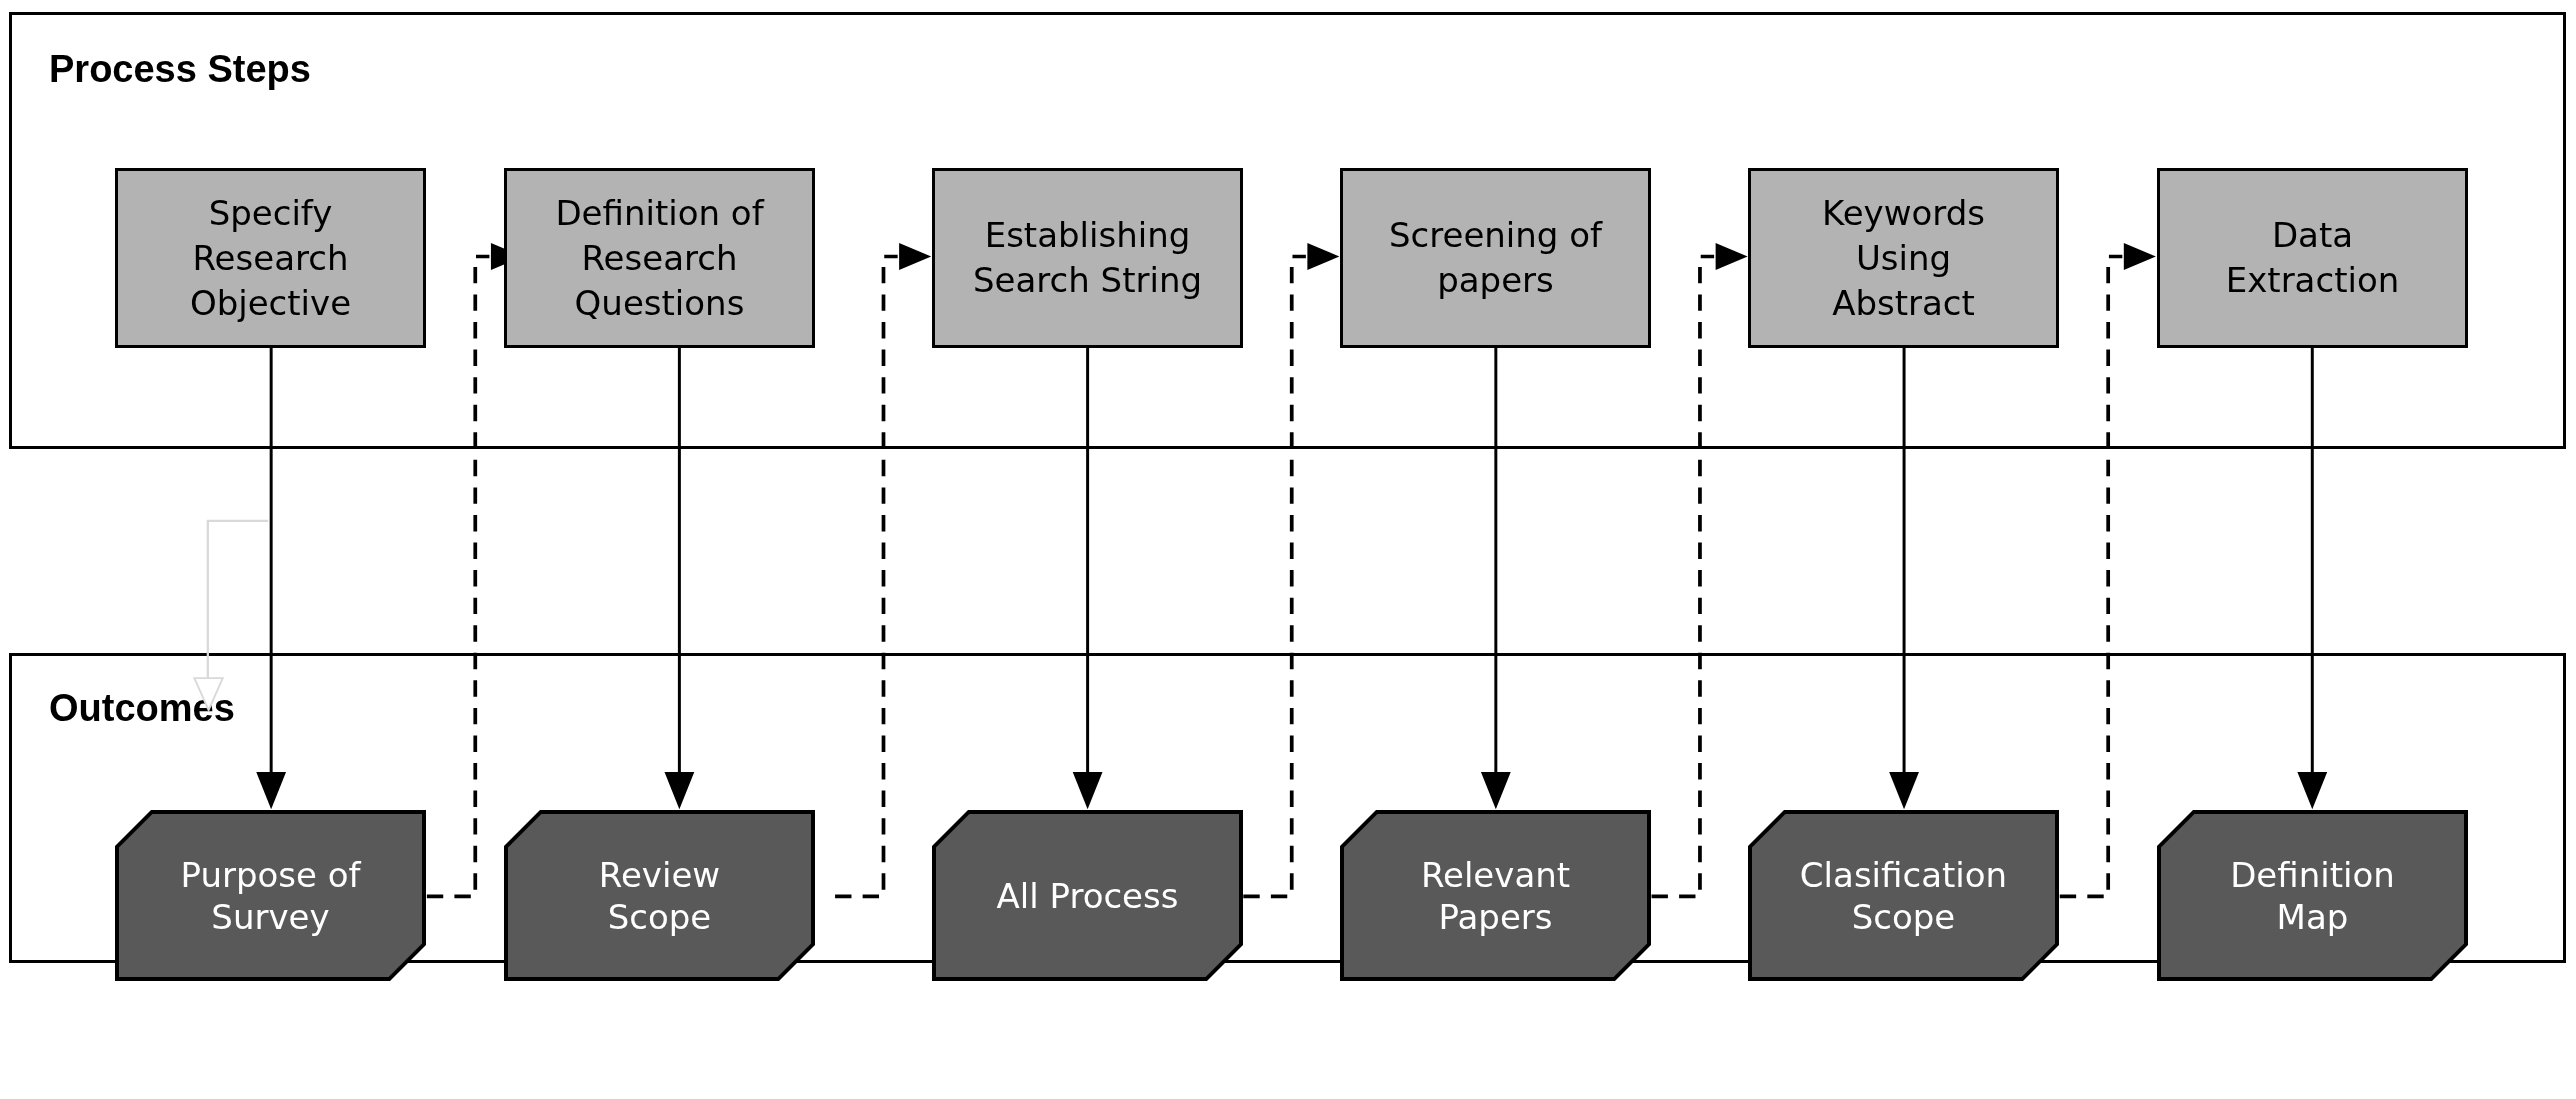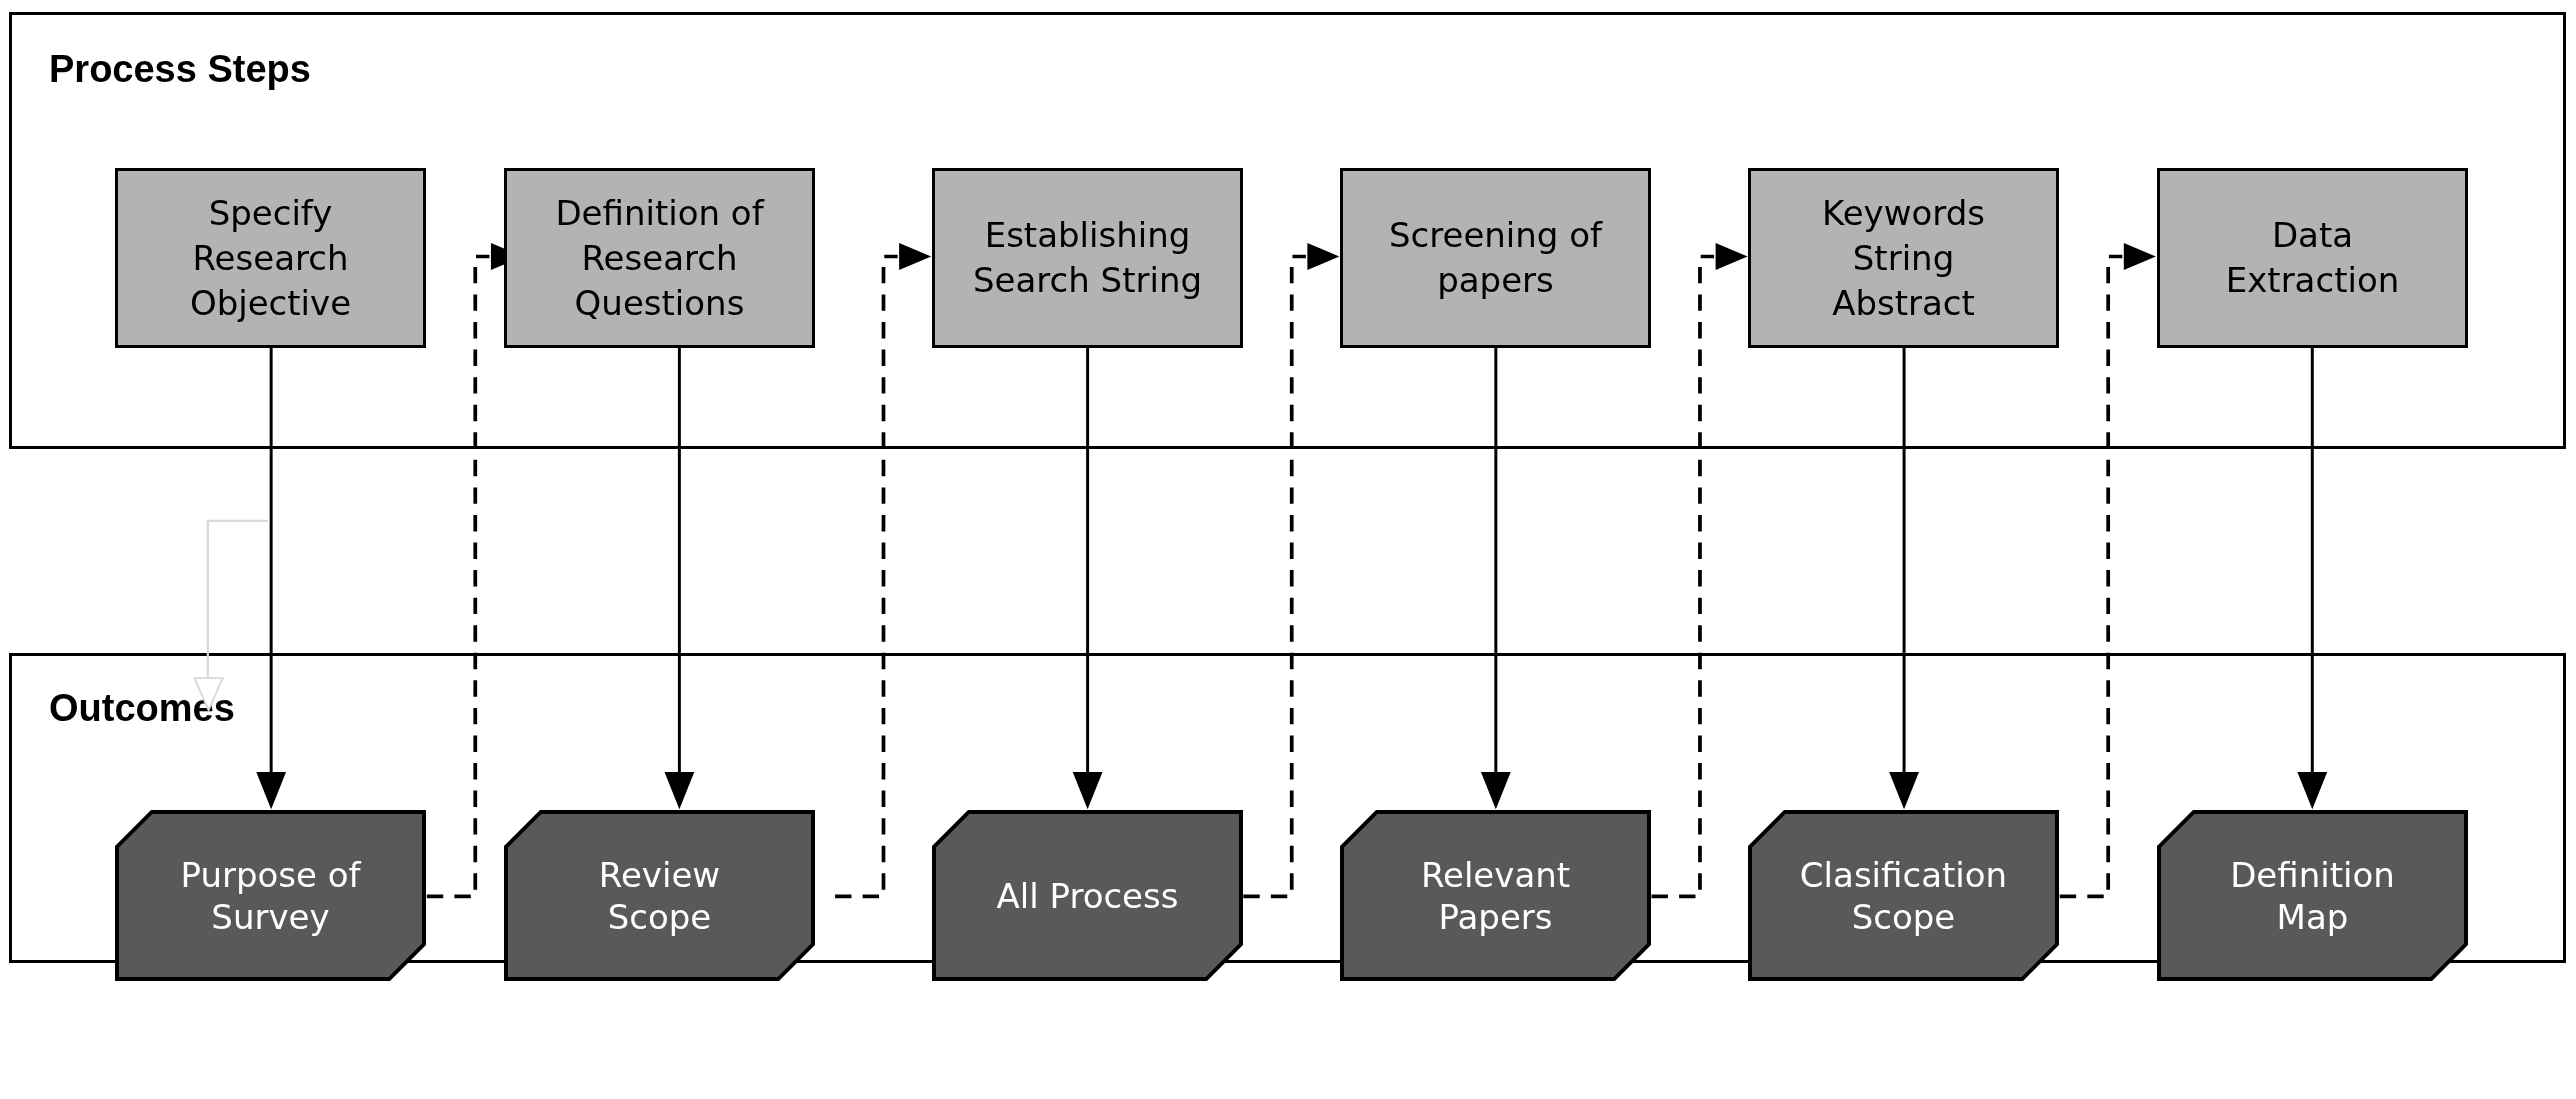--- a/index.html
+++ b/index.html
@@ -167,21 +167,21 @@
   <div class="pbox col3">
     <span class="node-label">Establishing
 Search String</span>
   </div>
   <div class="pbox col4">
     <span class="node-label">Screening of
 papers</span>
   </div>
   <div class="pbox col5">
     <span class="node-label">Keywords
-String
+Using
 Abstract</span>
   </div>
   <div class="pbox col6">
     <span class="node-label">Data
 Extraction</span>
   </div>
 
   <div class="obox col1">
     <div class="obox-inner">
       <span class="node-label">Purpose of

